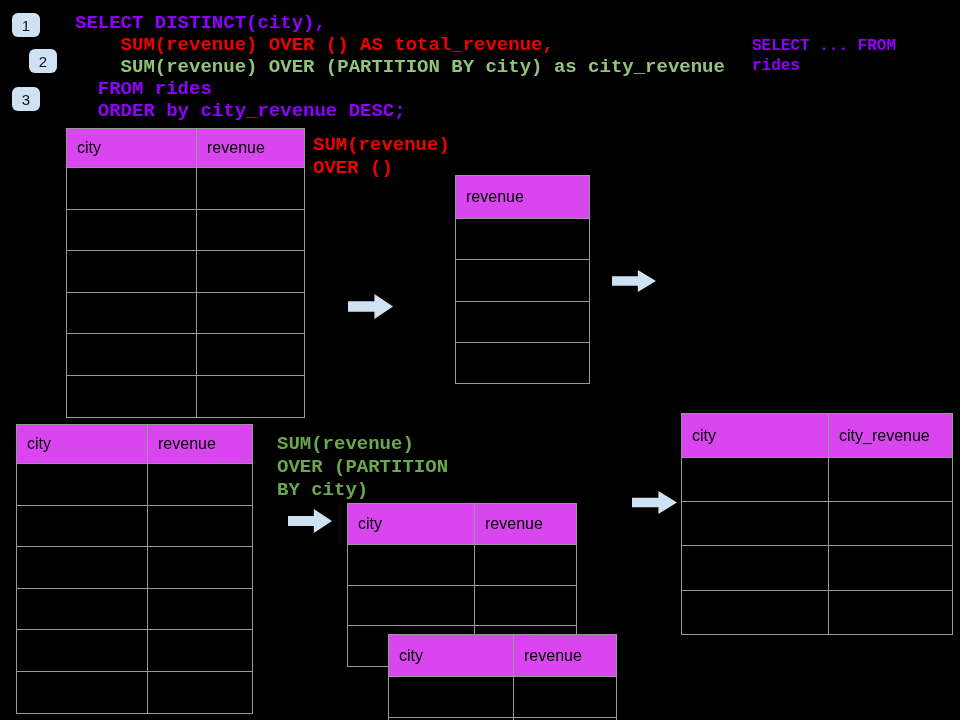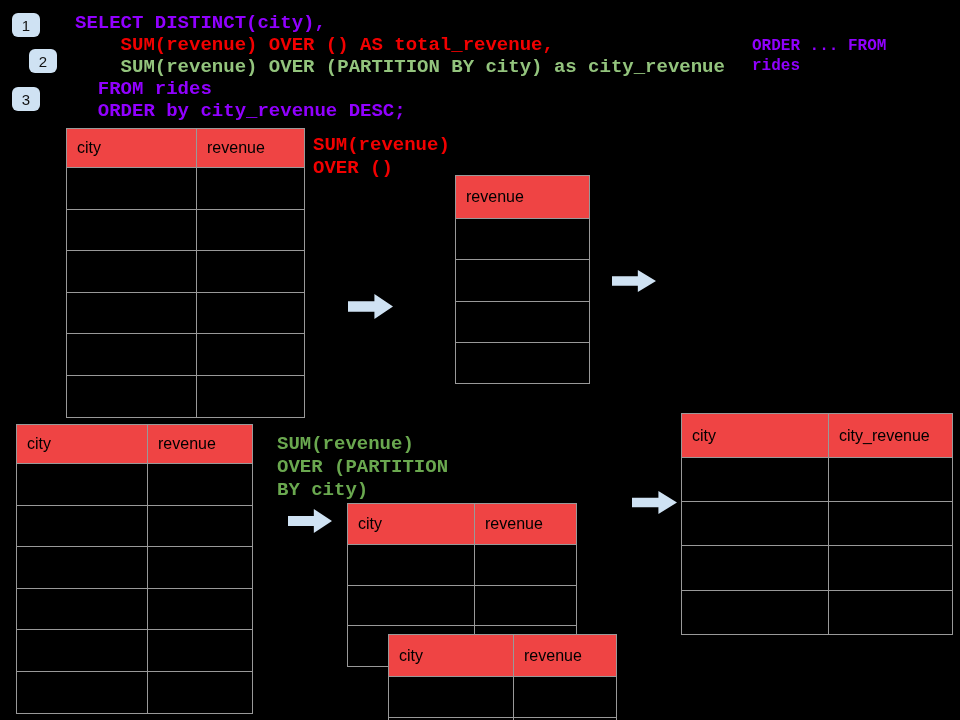--- a/index.html
+++ b/index.html
@@ -19,21 +19,21 @@
         font-family:"Liberation Mono","DejaVu Sans Mono",monospace;font-weight:bold;}
   .sql-main{left:75px;top:12px;font-size:19px;line-height:22px;}
   .sql-main span{display:block;}
   .side-snippet{left:752px;top:36px;font-size:16px;line-height:20px;}
   .label-total{left:313px;top:134px;font-size:19px;line-height:23px;}
   .label-partition{left:277px;top:433px;font-size:19px;line-height:23px;}
 
   
   .tbl{position:absolute;border-collapse:collapse;table-layout:fixed;background:#000;}
   .tbl th,.tbl td{border:1px solid #999;padding:0;}
-  .tbl th{background:#ef4444;color:#000;font:400 16px "Liberation Sans",sans-serif;
+  .tbl th{background:#d946ef;color:#000;font:400 16px "Liberation Sans",sans-serif;
           text-align:left;padding-left:10px;font-weight:400;vertical-align:middle;}
   .t1{left:66px;top:128px;width:239px;}  .t1 thead tr{height:39px;} .t1 tbody tr{height:41.6px;} .t1 .c1{width:119px;}
   .t2{left:455px;top:175px;width:135px;} .t2 thead tr{height:43px;} .t2 tbody tr{height:41.3px;}
   .t3{left:16px;top:424px;width:237px;}  .t3 thead tr{height:39px;} .t3 tbody tr{height:41.6px;} .t3 .c1{width:120px;}
   .t4{left:347px;top:503px;width:230px;z-index:1;} .t4 thead tr{height:41px;} .t4 tbody tr{height:40.6px;} .t4 .c1{width:116px;}
   .t5{left:388px;top:634px;width:229px;z-index:2;} .t5 thead tr{height:42px;} .t5 tbody tr{height:41px;} .t5 .c1{width:114px;}
   .t6{left:681px;top:413px;width:272px;} .t6 thead tr{height:44px;} .t6 tbody tr{height:44.2px;} .t6 .c1{width:136px;}
 
   
   .arrow{position:absolute;}
@@ -53,21 +53,21 @@
     </div>
   <div class="badge b2">
       <span>2</span>
     </div>
   <div class="badge b3">
       <span>3</span>
     </div>
 
   <pre class="code sql-main"><span style="color: rgb(145, 0, 255);">SELECT DISTINCT(city),</span><span style="color: rgb(242, 0, 0);">    SUM(revenue) OVER () AS total_revenue,</span><span style="color: rgb(147, 196, 125);">    SUM(revenue) OVER (PARTITION BY city) as city_revenue</span><span style="color: rgb(145, 0, 255);">  FROM rides</span><span style="color: rgb(145, 0, 255);">  ORDER by city_revenue DESC;</span></pre>
 
-  <pre class="code side-snippet" style="color: rgb(145, 0, 255);">ORDER ... FROM
+  <pre class="code side-snippet" style="color: rgb(145, 0, 255);">SELECT ... FROM
 rides</pre>
 
   <pre class="code label-total" style="color: rgb(242, 0, 0);">SUM(revenue)
 OVER ()</pre>
 
   <pre class="code label-partition" style="color: rgb(106, 168, 79);">SUM(revenue)
 OVER (PARTITION
 BY city)</pre>
 
   <table class="tbl t1">

